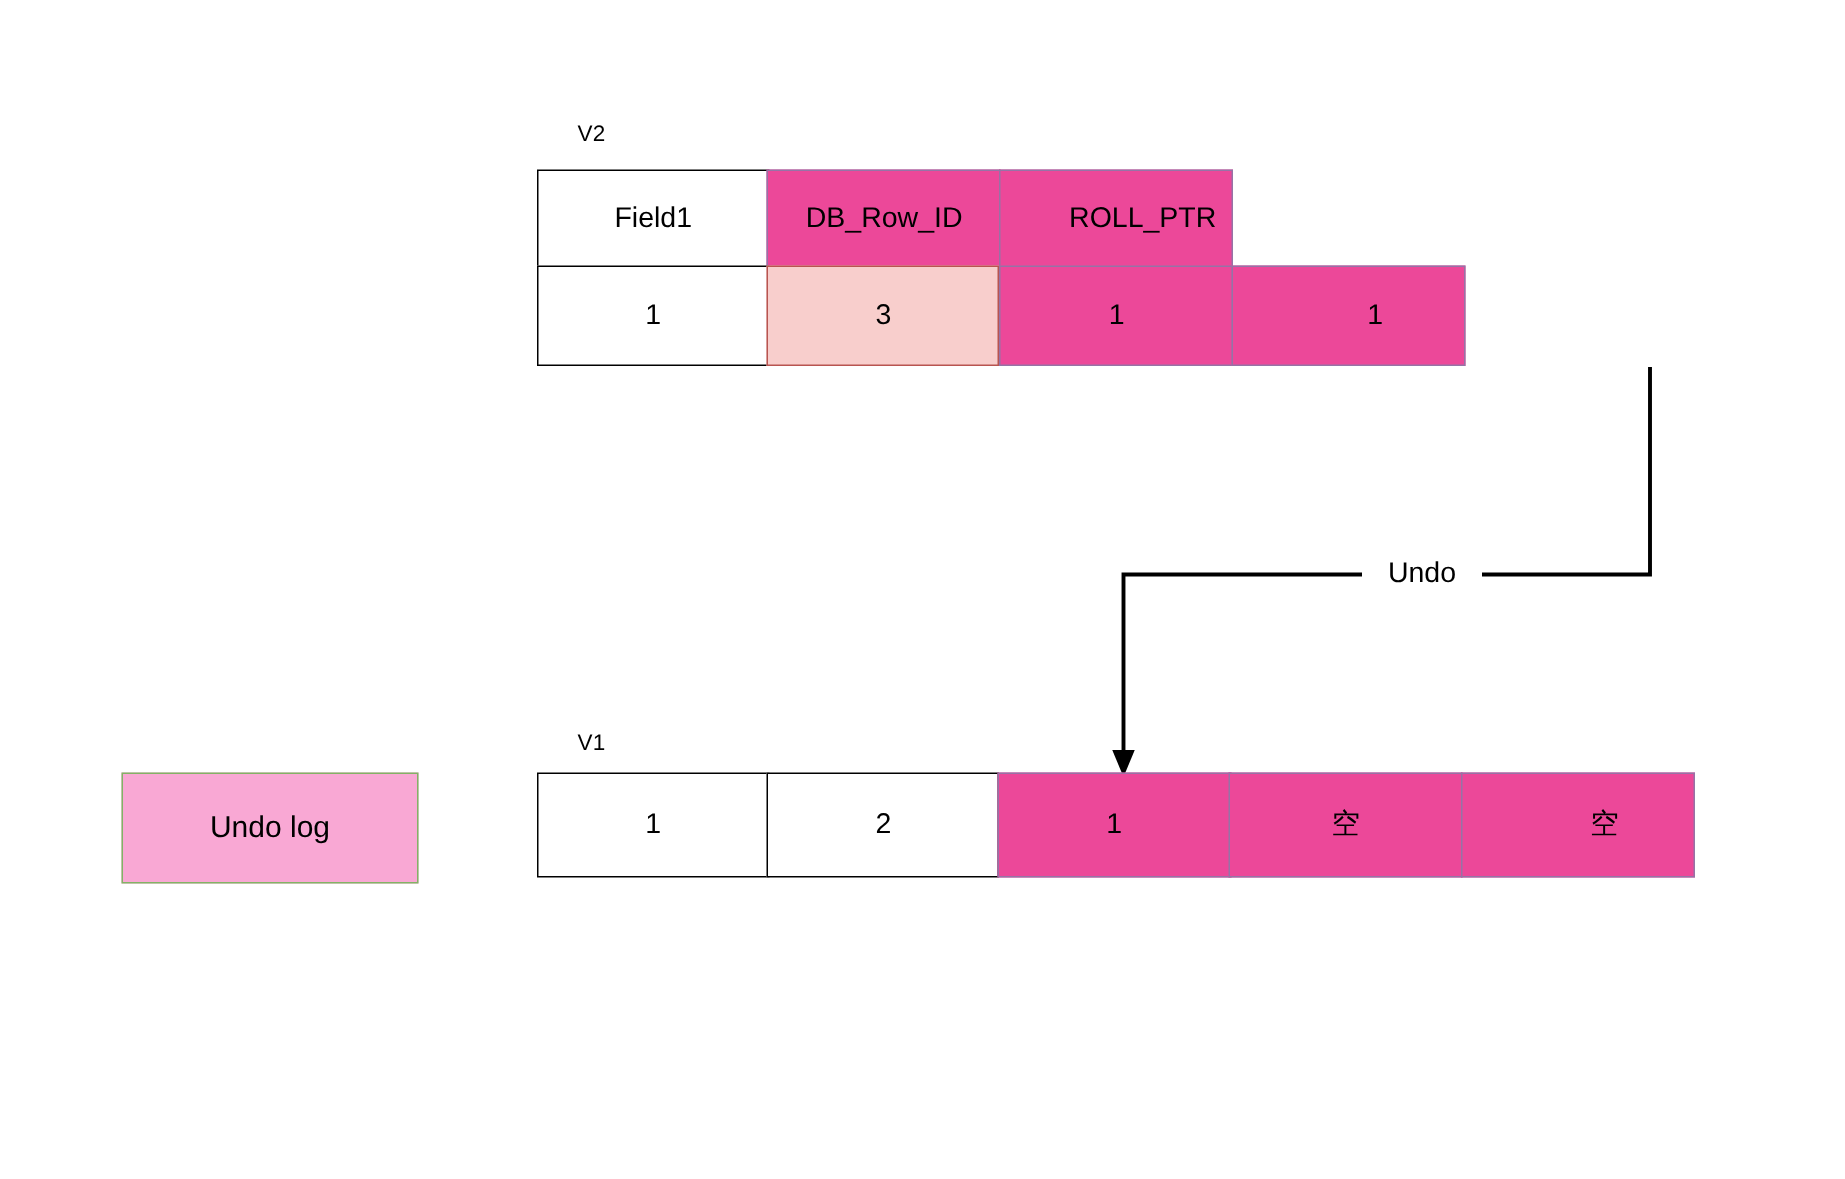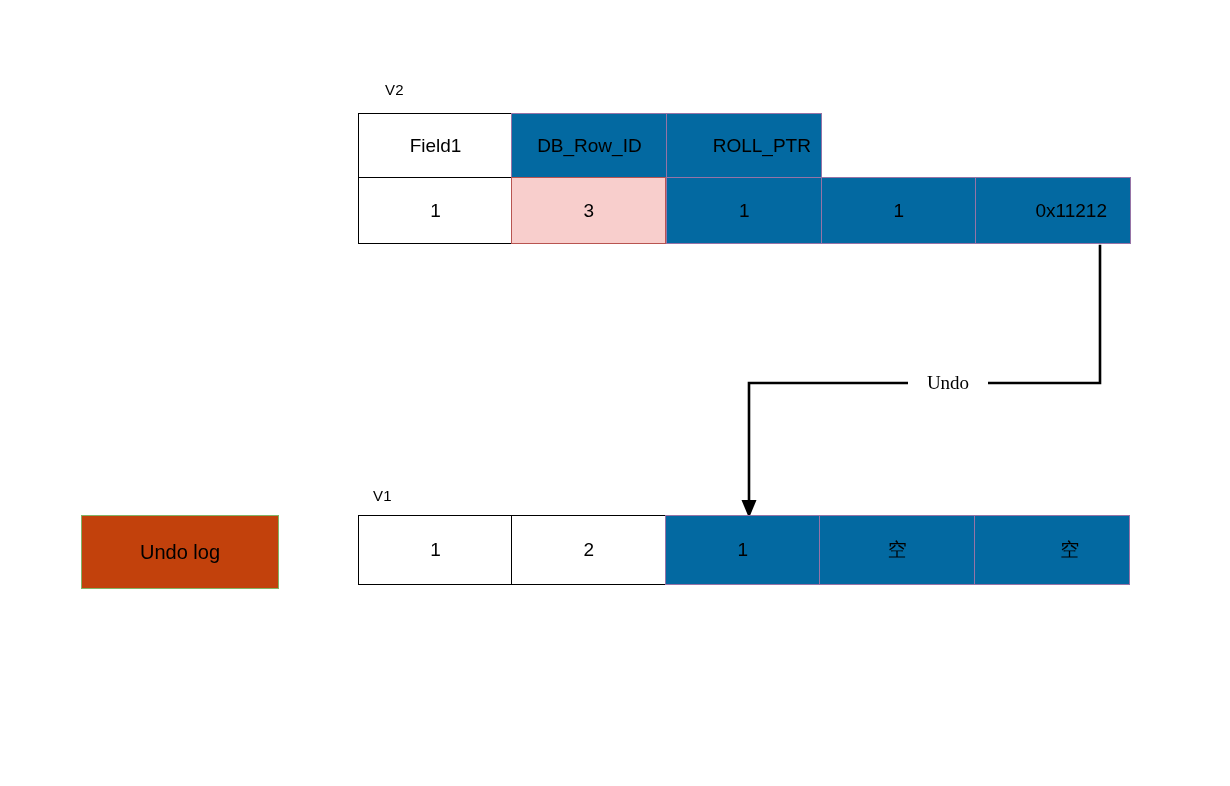--- a/index.html
+++ b/index.html
@@ -26,21 +26,21 @@
   
   .version-label {
     position: absolute;
     font-size: 15px;
     line-height: 19px;
     color: #000;
     white-space: nowrap;
     letter-spacing: 0.2px;
   }
   #v2-label { left: 385px; top: 80px; }
-  #v1-label { left: 373px; top: 486px; }
+  #v1-label { left: 385px; top: 486px; }
 
   
   .row-table {
     position: absolute;
     display: flex;
     box-sizing: border-box;
   }
   #v2-table { left: 358px; top: 113px; width: 781px; height: 133px; flex-direction: column; }
   #v1-table { left: 358px; top: 515px; width: 781px; height: 70px; }
 
@@ -65,21 +65,21 @@
   .cell.wide { width: 155px; }
 
   
   .cell.plain {
     background: #ffffff;
     border: 1.6px solid #000000;
     margin-right: -1.6px;
   }
   
   .cell.sys {
-    background: #0369a1;
+    background: #ec4899;
     border: 1.6px solid #9673a6;
     margin-right: -1.6px;
   }
   
   .cell.changed {
     background: #f8cecc;
     border: 1.6px solid #b85450;
   }
   .cell:last-child { margin-right: 0; padding-left: 36px; }
 
@@ -98,32 +98,31 @@
     position: absolute;
     left: 908px;
     top: 372px;
     width: 80px;
     text-align: center;
     font-size: 19px;
     line-height: 22px;
     background: #ffffff;
     color: #000000;
     white-space: nowrap;
-    font-family: Liberation Serif, serif;
   }
 
   
   #undo-log-box {
     position: absolute;
     left: 81px;
     top: 515px;
     width: 198px;
     height: 74px;
     box-sizing: border-box;
-    background: #c2410c;
+    background: #f9a8d4;
     border: 1.8px solid #82b366;
     display: flex;
     align-items: center;
     justify-content: center;
     font-size: 20px;
     color: #000000;
     white-space: nowrap;
   }
 </style>
 </head>
@@ -137,21 +136,20 @@
     <div class="tr head-row">
       <div class="cell plain wide">Field1</div>
       <div class="cell sys">DB_Row_ID</div>
       <div class="cell sys">ROLL_PTR</div>
     </div>
     <div class="tr body-row">
       <div class="cell plain wide">1</div>
       <div class="cell changed wide">3</div>
       <div class="cell sys">1</div>
       <div class="cell sys">1</div>
-      <div class="cell sys">0x11212</div>
     </div>
   </div>
 
   <svg id="undo-connector" viewBox="0 0 1230 786" xmlns="http://www.w3.org/2000/svg">
     <polyline points="1100,246 1100,383 749,383 749,505" fill="none" stroke="#000000" stroke-width="2.6" stroke-linecap="square" stroke-linejoin="miter"></polyline>
     <polygon points="749,518 741.5,500 756.5,500" fill="#000000" stroke="none"></polygon>
   </svg>
 
   <div class="undo-edge-label">Undo</div>
 

